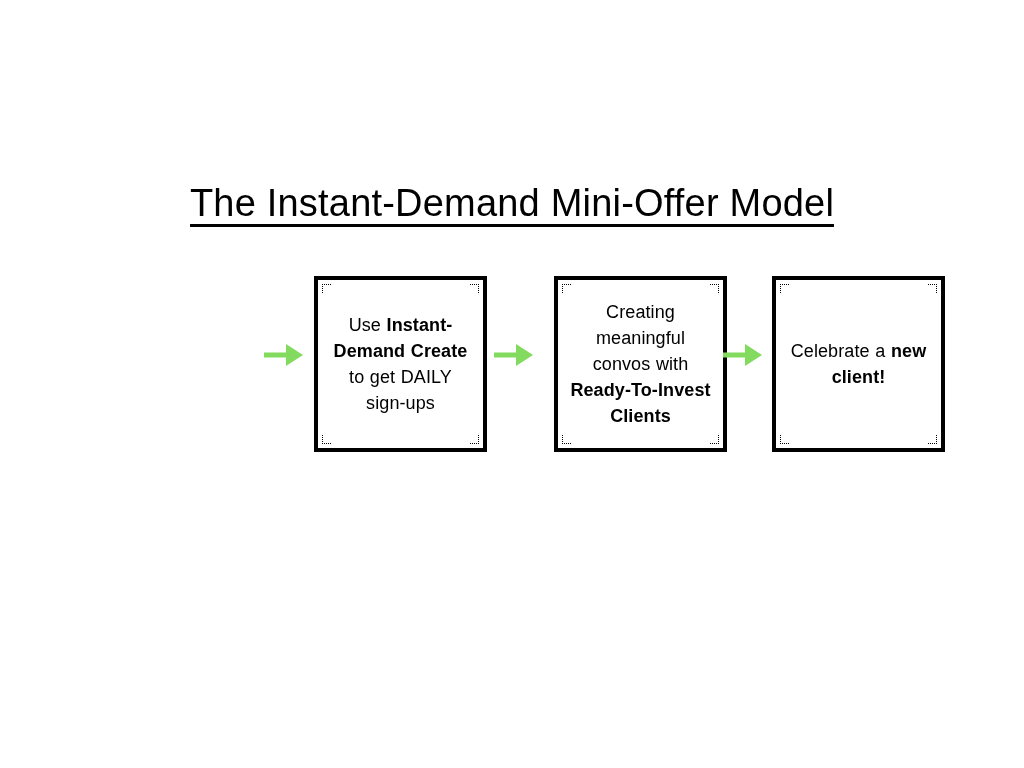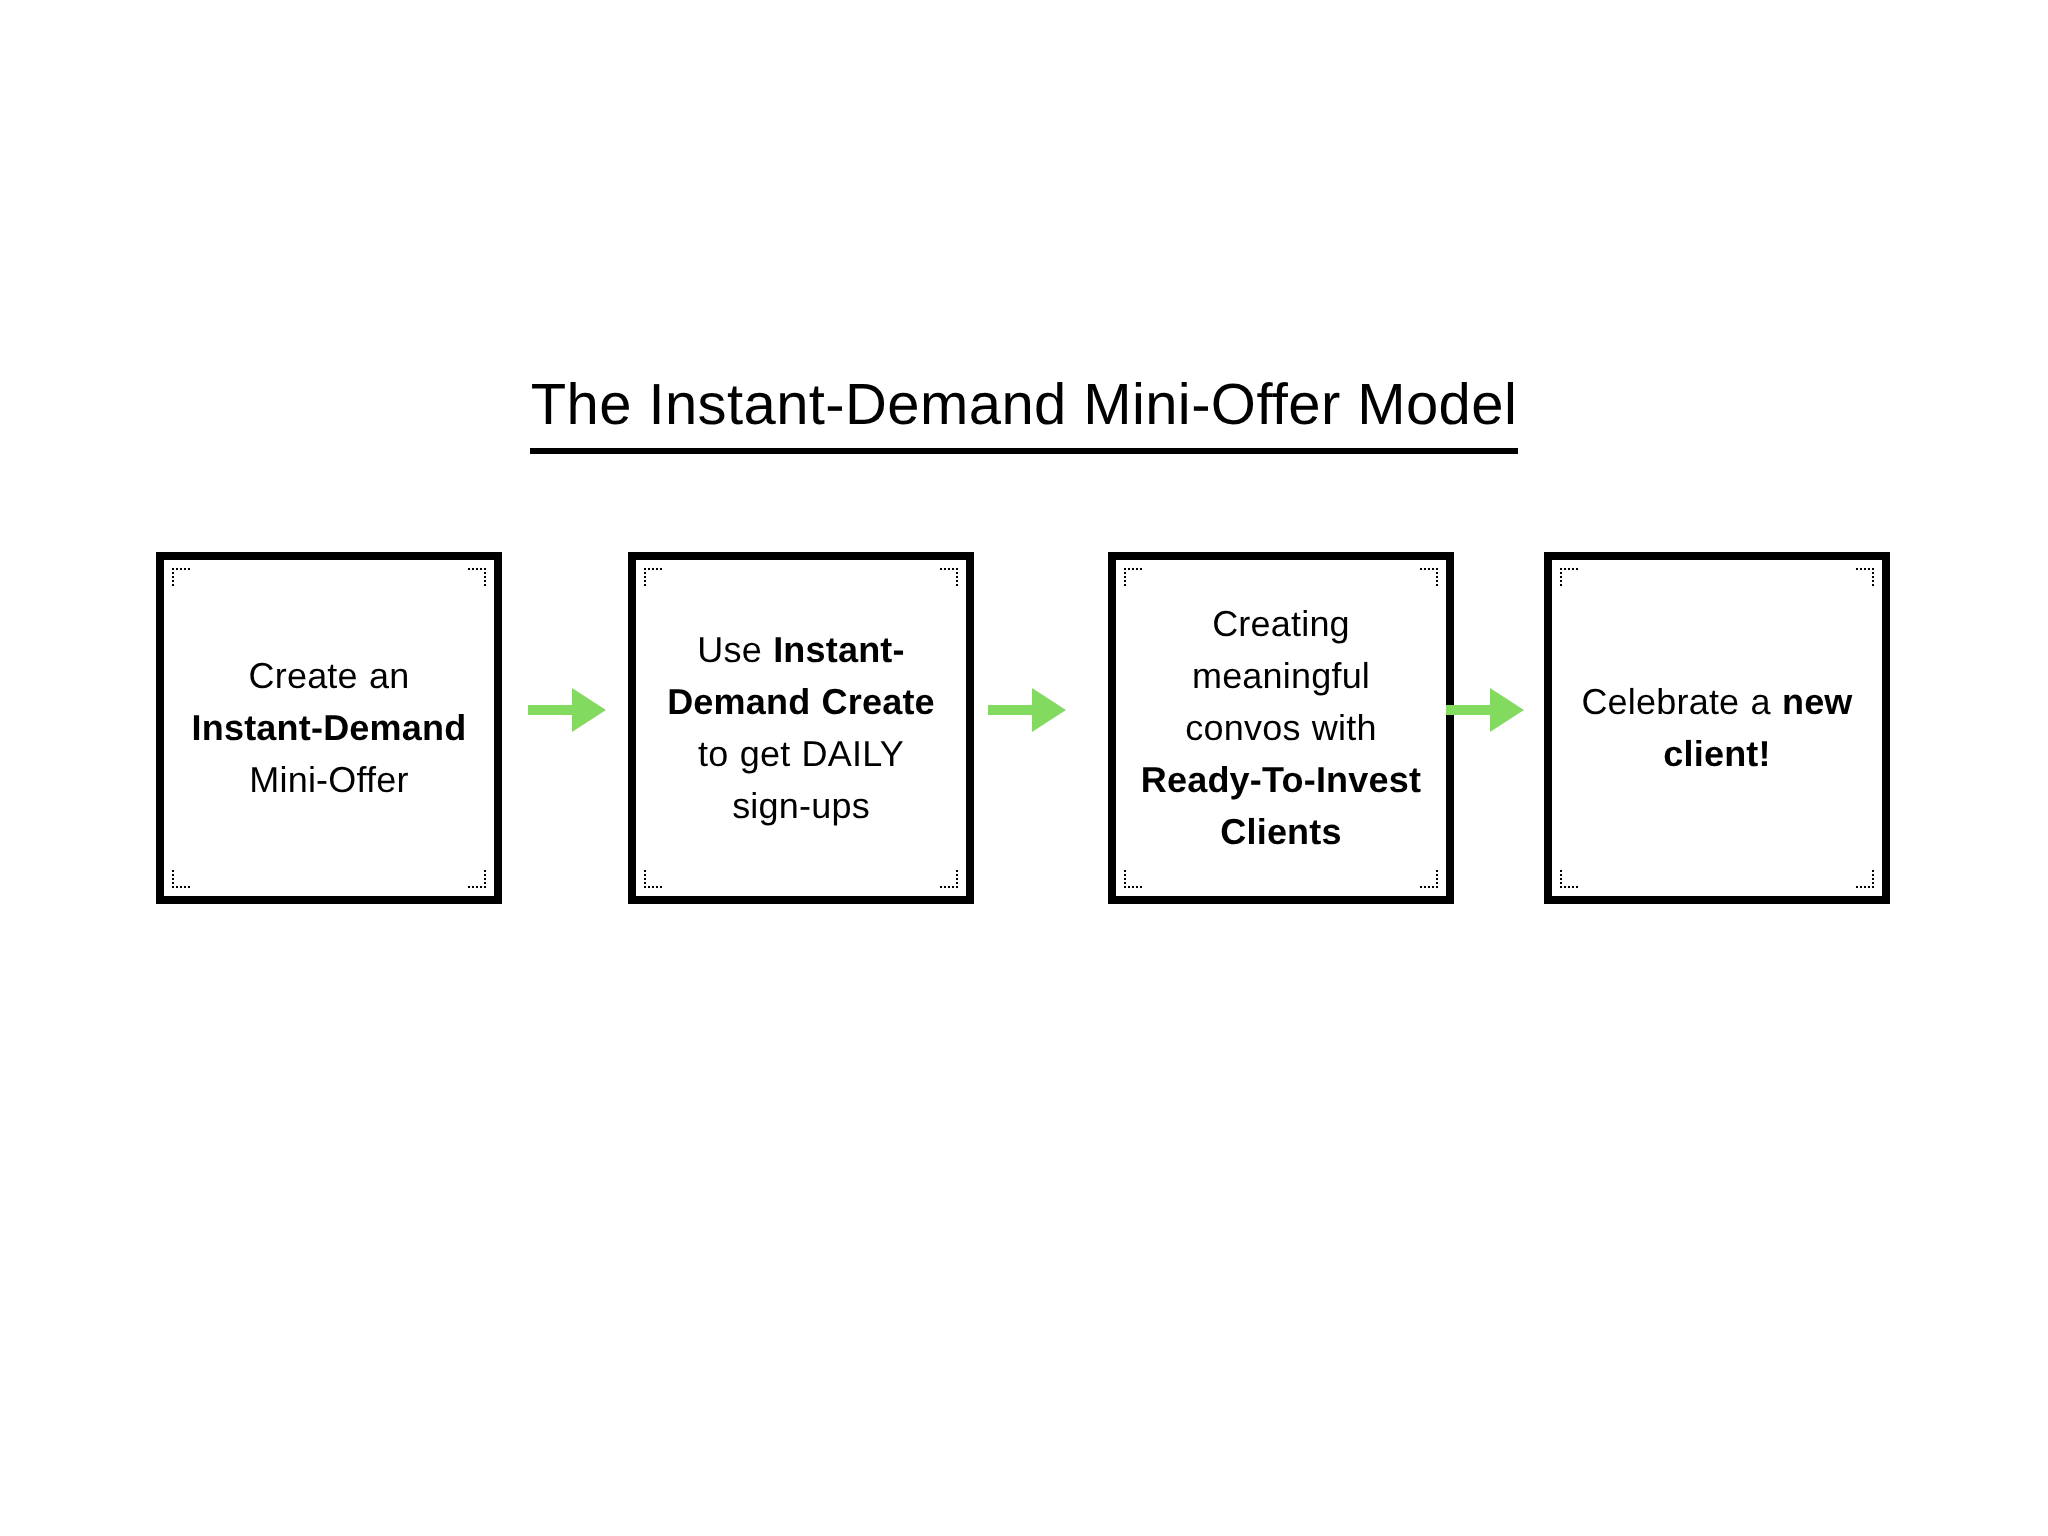--- a/index.html
+++ b/index.html
@@ -17,21 +17,21 @@
     -webkit-font-smoothing: antialiased;
   }
 
   
   #slide-title {
     position: absolute;
     left: 0;
     top: 186px;
     width: 1024px;
     text-align: center;
-    font-size: 29px;
+    font-size: 38px;
     font-weight: 400;
     letter-spacing: 0.2px;
     line-height: 34px;
     white-space: nowrap;
   }
   #slide-title .title-text {
     display: inline-block;
     border-bottom: 3px solid #000;
     padding-bottom: 4px;
   }
@@ -125,29 +125,20 @@
 </style>
 </head>
 <body>
 
 <div id="slide-title">
   <span class="title-text">The Instant-Demand Mini-Offer Model</span>
 </div>
 
 <div id="flow-row">
 
-  <div class="step-box b1">
-    <span class="corner tl"></span>
-    <span class="corner tr"></span>
-    <span class="corner bl"></span>
-    <span class="corner br"></span>
-    <div class="box-text">
-      <span>Create an </span><b>Instant-Demand</b><span> Mini-Offer</span>
-    </div>
-  </div>
 
   <div class="flow-arrow a1">
     <svg width="40" height="30" viewBox="0 0 40 30" aria-hidden="true">
       <path d="M0 12.5 H22 V4 L39 15 L22 26 V17.5 H0 Z" fill="#82db5e"></path>
     </svg>
   </div>
 
   <div class="step-box b2">
     <span class="corner tl"></span>
     <span class="corner tr"></span>

